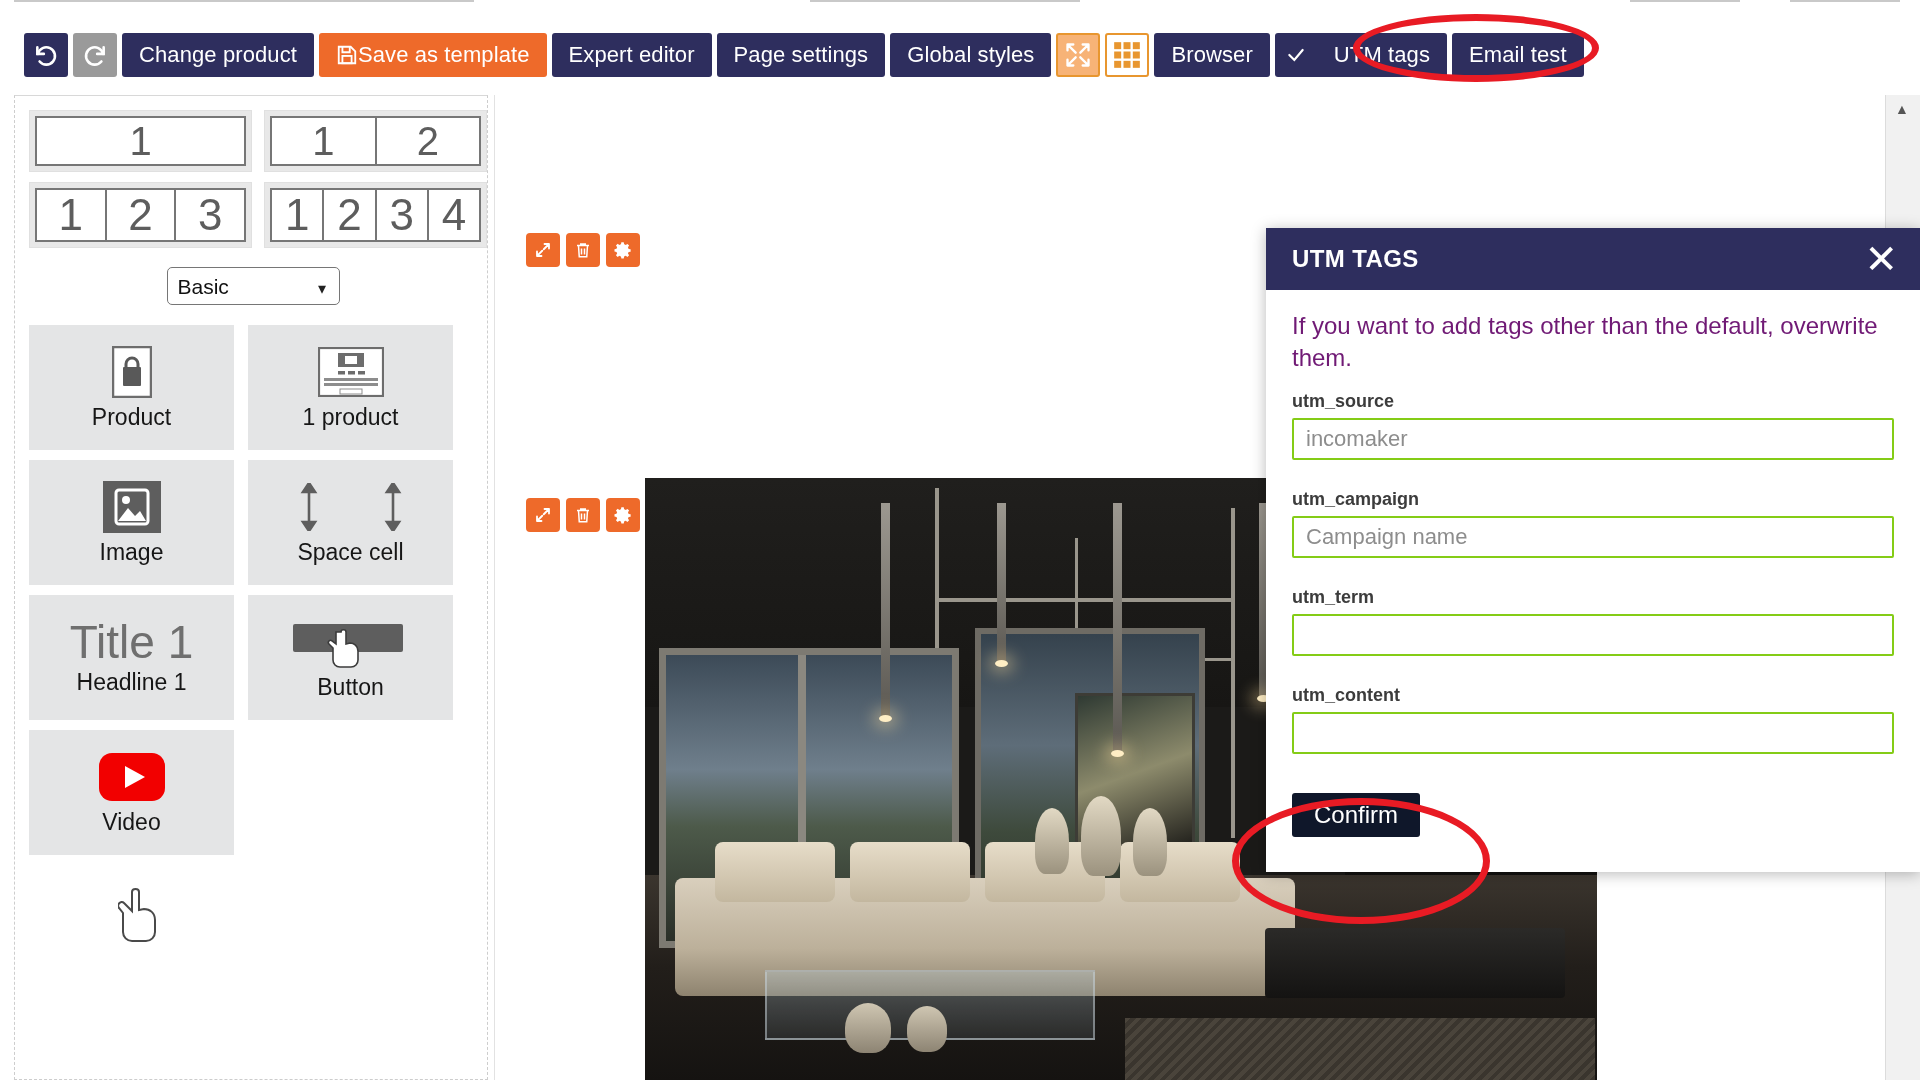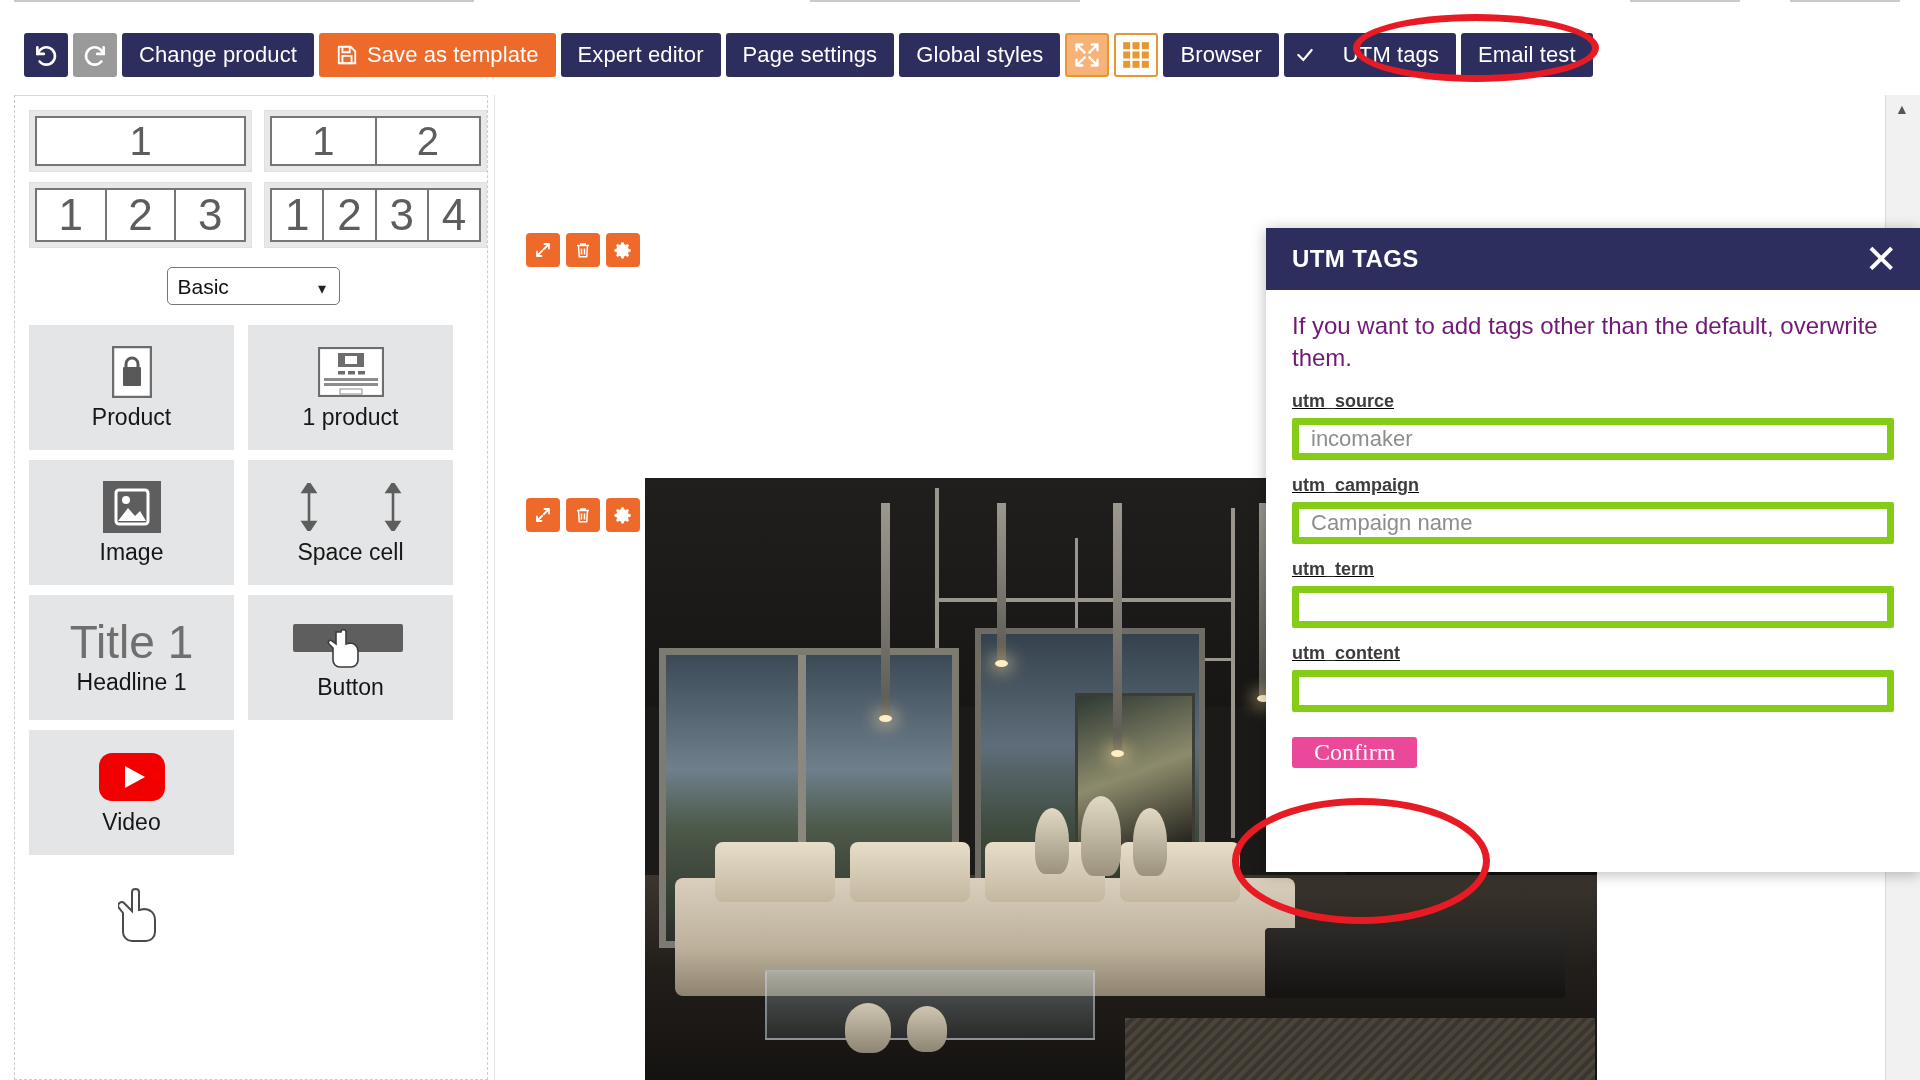--- a/index.html
+++ b/index.html
@@ -24,21 +24,21 @@
     position:absolute; left:0; top:24px; width:1920px; height:61px;
     background:#ffffff; display:flex; align-items:center; gap:5px; padding-left:24px;
   }
   .tb-btn {
     background:#2e2e5e; color:#ffffff; border:none;
     font-family:"Liberation Sans", sans-serif; font-size:22px;
     height:44px; display:flex; align-items:center; justify-content:center;
     padding:0 17px; border-radius:3px; white-space:nowrap; cursor:pointer;
     letter-spacing:.1px;
   }
-  .tb-btn.orange { background:#ee6a2a; gap:9px; }
+  .tb-btn.orange { background:#ee6a2a; }
   .tb-icon-btn {
     width:44px; height:44px; border-radius:3px; display:flex;
     align-items:center; justify-content:center; cursor:pointer; border:none;
   }
   .tb-icon-btn.dark { background:#2e2e5e; }
   .tb-icon-btn.gray { background:#9a9a9a; }
   .tb-icon-btn.lightorange { background:#f7b377; border:2px solid #e8962f; }
   .tb-icon-btn.gridbtn { background:#ffffff; border:2px solid #e8962f; }
   .tb-check { background:#2e2e5e; width:42px; height:44px; display:flex;
               align-items:center; justify-content:center; color:#fff; font-size:20px;
@@ -183,30 +183,30 @@
   .modal-header {
     height:62px; background:#2e2e5e; display:flex; align-items:center;
     justify-content:space-between; padding:0 22px 0 26px;
   }
   .modal-title { color:#ffffff; font-size:24px; font-weight:700; letter-spacing:.4px; }
   .modal-close { color:#ffffff; font-size:40px; line-height:1; cursor:pointer; font-weight:300; }
   .modal-body { padding:20px 26px 0 26px; }
   .modal-intro { font-size:24px; color:#701a75; line-height:1.32; margin-bottom:18px;}
   .field-label { font-size:18px; font-weight:700; color:#3c3c3c; margin-bottom:6px; }
   .field-input {
-    width:100%; height:42px; border:7px solid #84cc16; border-radius:2px;
+    width:100%; height:42px; border:2px solid #84cc16; border-radius:2px;
     font-size:22px; color:#404040; padding:0 12px;
     font-family:"Liberation Sans", sans-serif; background:#fff;
   }
   .field-input::placeholder { color:#8d8d8d; }
-  .field { margin-bottom:15px;text-decoration:underline; }
+  .field { margin-bottom:29px; }
   .confirm-btn {
-    background:#ec4899; color:#ffffff; border:none; font-size:24px;
-    padding:2px 22px; border-radius:3px; cursor:pointer; margin-top:10px;
-    font-family:Liberation Serif, serif;
+    background:#0f172a; color:#ffffff; border:none; font-size:24px;
+    padding:8px 22px; border-radius:3px; cursor:pointer; margin-top:10px;
+    font-family:Liberation Sans, sans-serif;
   }
 
   
   .annot { position:absolute; border:7px solid #e81b24; border-radius:50%; z-index:60; pointer-events:none; }
   .annot-utm { left:1353px; top:14px; width:246px; height:68px; }
   .annot-confirm { left:1232px; top:798px; width:258px; height:126px; }
 
   
   .cursor-hand { position:absolute; left:118px; top:886px; z-index:30; }
 </style>

